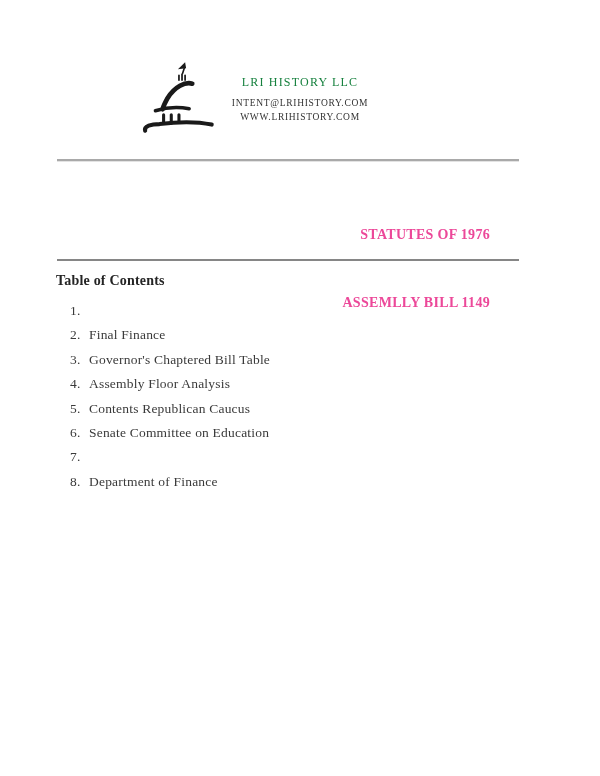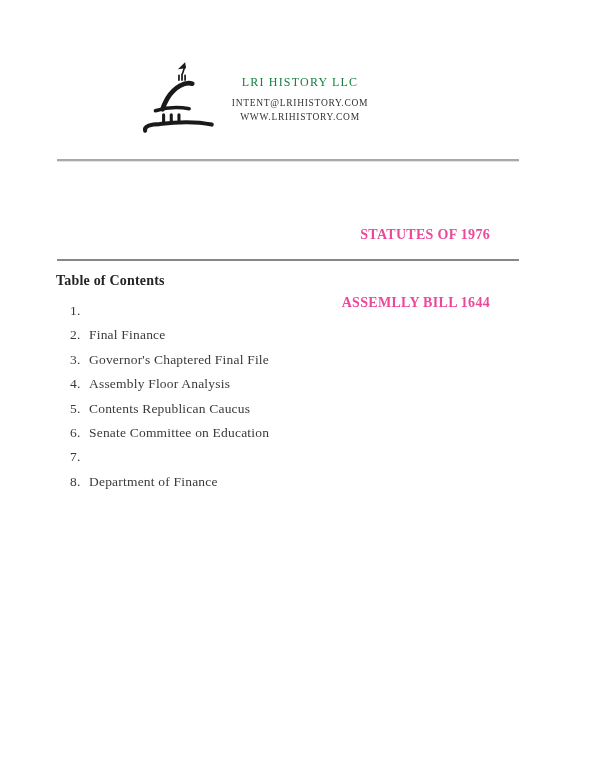--- a/index.html
+++ b/index.html
@@ -119,36 +119,36 @@
     <div class="company-name">LRI HISTORY LLC</div>
     <div class="contact-line">INTENT@LRIHISTORY.COM</div>
     <div class="contact-line">WWW.LRIHISTORY.COM</div>
   </div>
 
   <div class="rule rule-1"></div>
   <div class="rule rule-2"></div>
 
   <div class="case-info">
     <div>STATUTES OF 1976</div>
-    <div>ASSEMLLY BILL 1644</div>
+    <div>ASSEMLLY BILL 1149</div>
   </div>
 
   <div class="toc-title">Table of Contents</div>
 
   <ol class="toc-list">
     <li class="toc-item">
       <span class="toc-num">1.</span>
     </li>
     <li class="toc-item">
       <span class="toc-num">2.</span>
       <span class="toc-label">Final Finance</span>
     </li>
     <li class="toc-item">
       <span class="toc-num">3.</span>
-      <span class="toc-label">Governor's Chaptered Final File</span>
+      <span class="toc-label">Governor's Chaptered Bill Table</span>
     </li>
     <li class="toc-item">
       <span class="toc-num">4.</span>
       <span class="toc-label">Assembly Floor Analysis</span>
     </li>
     <li class="toc-item">
       <span class="toc-num">5.</span>
       <span class="toc-label">Contents Republican Caucus</span>
     </li>
     <li class="toc-item">

